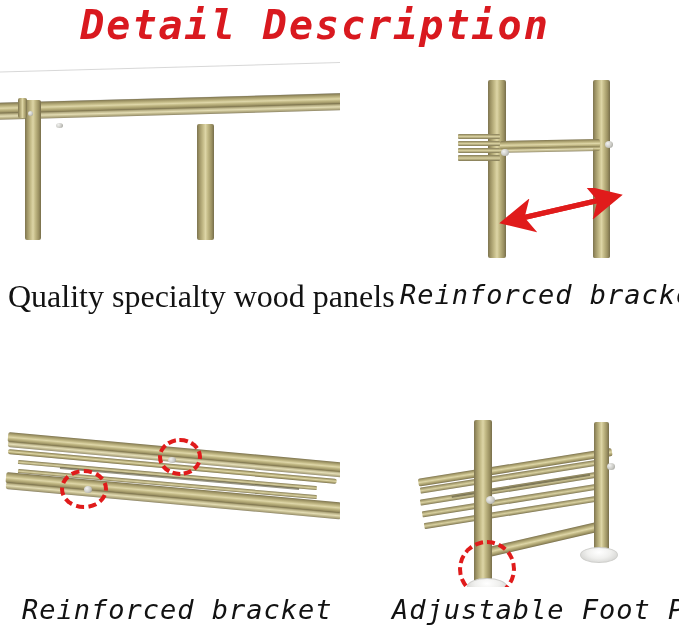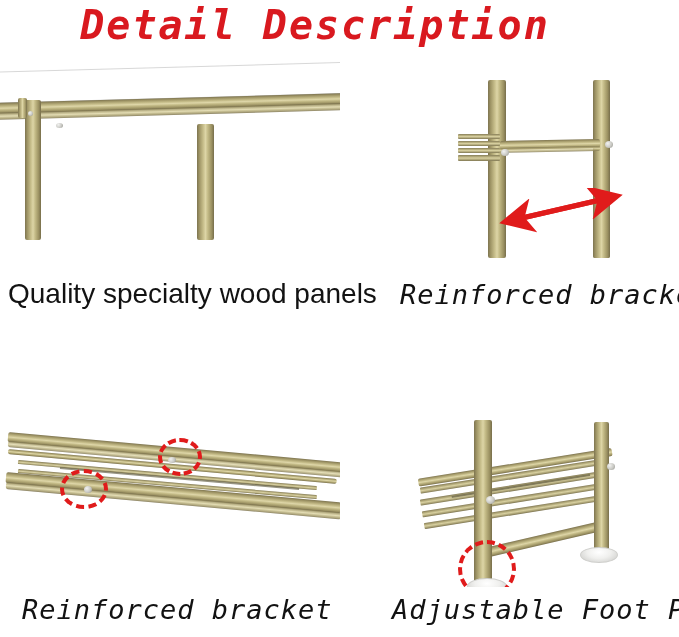--- a/index.html
+++ b/index.html
@@ -54,22 +54,22 @@
     white-space: nowrap;
     color: #121212;
   }
   .caption.mono {
     font-family: "DejaVu Sans Mono", "Liberation Mono", monospace;
     font-style: italic;
     font-size: 27px;
     letter-spacing: 1px;
   }
   .caption.sans {
-    font-family: Liberation Sans, sans-serif;
-    font-size: 28px;
+    font-family: Liberation Serif, serif;
+    font-size: 32px;
     letter-spacing: 0px;
   }
 
   
   .tube-v {            
     position: absolute;
     background: linear-gradient(to right,
         #7d7450 0%, #9e9465 14%, #c6bd8a 36%,
         #ddd5a6 50%, #c3ba86 64%, #9b9162 86%, #776e4b 100%);
     border-radius: 2px;

